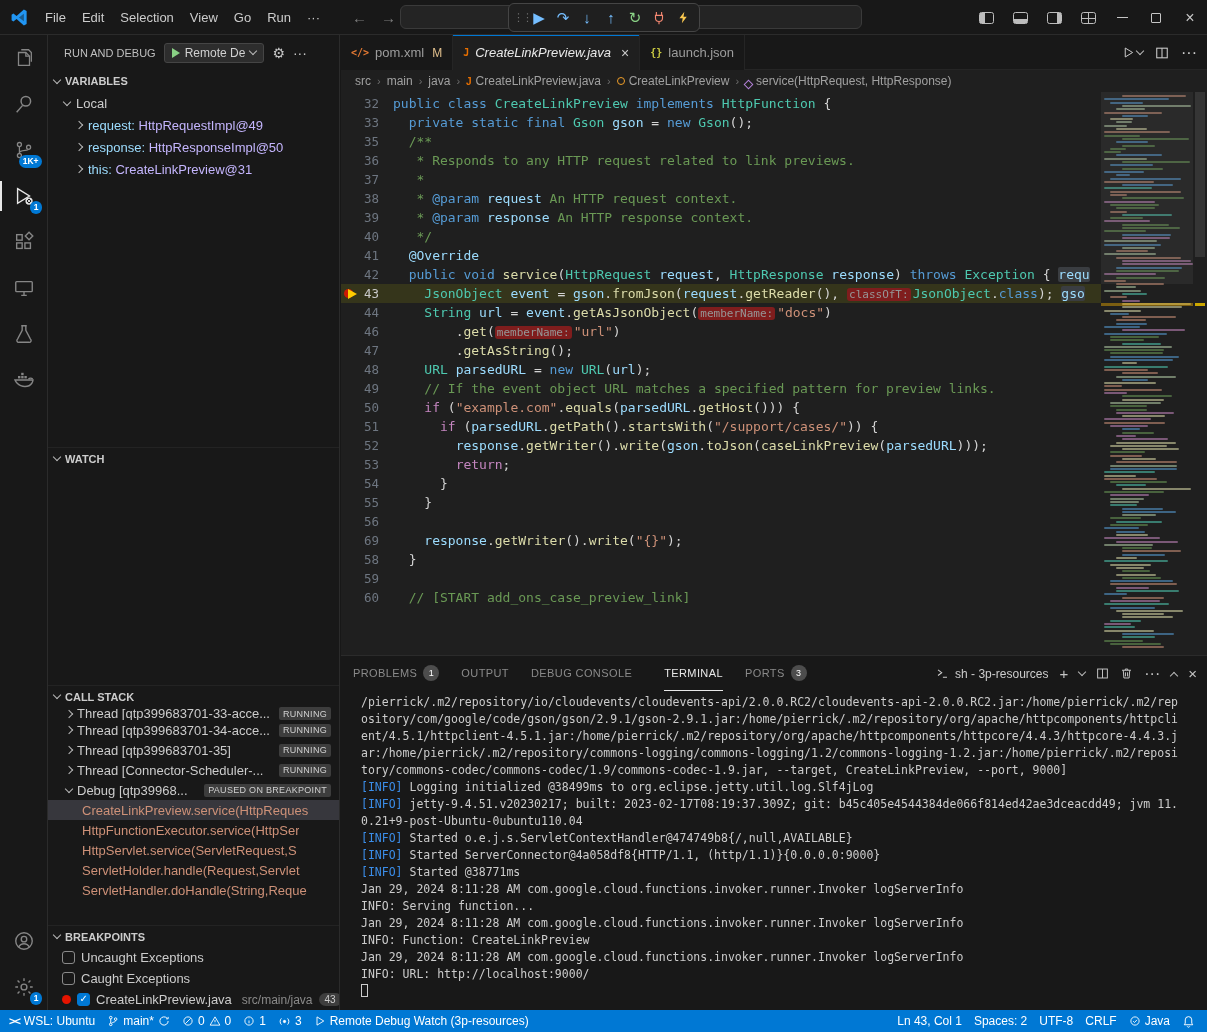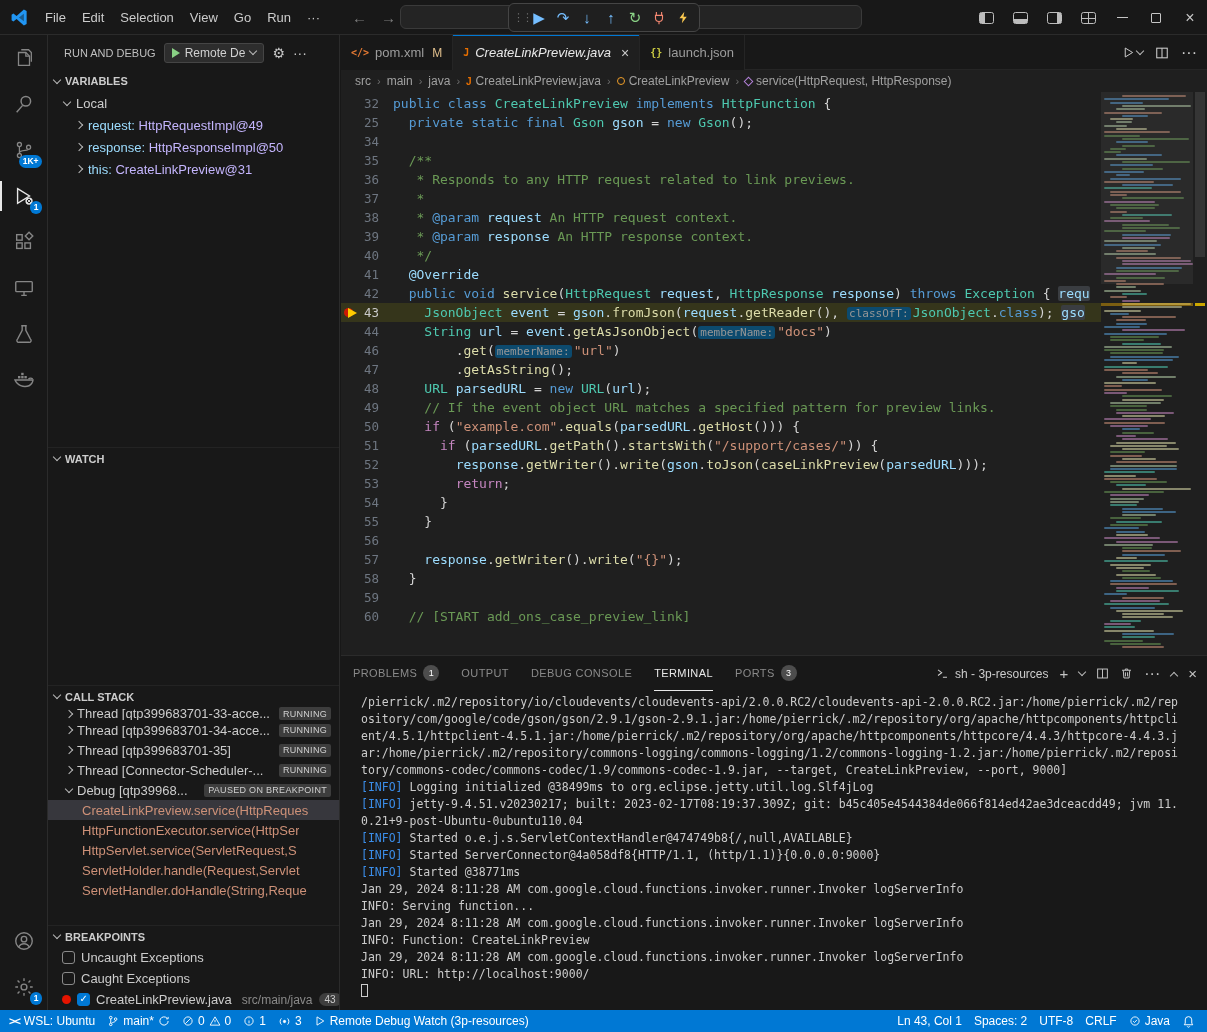--- a/index.html
+++ b/index.html
@@ -103,36 +103,36 @@
   .cl.hl { background:rgba(255,255,0,0.10); }
   .gut { width:52px; padding-right:14px; text-align:right; color:#6e7681; flex:none; position:relative; font-size:12.5px; }
   .cl.hl .gut { color:#c9c9c9; }
   .garrow { position:absolute; left:7px; top:4.5px; width:0; height:0;
             border-left:9px solid #ffcc00; border-top:5.5px solid transparent; border-bottom:5.5px solid transparent; }
   .gdot { position:absolute; left:3px; top:5px; width:9px; height:9px; border-radius:50%; background:#e51400; opacity:.85; }
   .ctx { flex:1; overflow:hidden; color:#d4d4d4; }
   .tk-k{color:#569cd6} .tk-c{color:#c586c0} .tk-t{color:#4ec9b0} .tk-f{color:#dcdcaa}
   .tk-v{color:#9cdcfe} .tk-s{color:#ce9178} .tk-m{color:#6a9955} .tk-d{color:#569cd6}
   .tk-p{color:#9cdcfe} .tk-a{color:#9cdcfe} .tk-x{color:#d4d4d4}
-  .tk-i{color:#969696;background:#0c4a6e;border-radius:3px;font-size:11px;padding:0 2px;margin:0 2px 0 0;}
+  .tk-i{color:#969696;background:#7f1d1d;border-radius:3px;font-size:11px;padding:0 2px;margin:0 2px 0 0;}
   .tk-b{color:#9cdcfe;background:#3a3d41;border-radius:2px;}
   #minimap { position:absolute; right:14px; top:0; bottom:0; width:92px; background:#1f1f1f; overflow:hidden; }
   .mmrow { position:absolute; height:2px; border-radius:1px; opacity:.55; }
   #mmslider { position:absolute; left:0; right:0; top:0px; height:192px; background:rgba(121,121,121,0.12); }
   #mmline { position:absolute; left:0; right:0; top:211px; height:2.5px; background:rgba(234,170,0,0.45); }
   #edscroll { position:absolute; right:0; top:0; bottom:0; width:14px; }
   #edthumb { position:absolute; left:2px; right:2px; top:0; height:165px; background:rgba(121,121,121,0.25); }
   #edmark { position:absolute; left:2px; right:2px; top:211px; height:3px; background:#cca700; }
 
   
   #panel { position:absolute; left:341px; right:0; top:655px; bottom:22px; background:#181818; border-top:1px solid #2b2b2b; }
   #ptabs { height:35px; display:flex; align-items:center; padding:0 12px; position:relative; }
   .ptab { font-size:11px; letter-spacing:.4px; color:#8a8a8a; margin-right:22px; height:35px;
           display:flex; align-items:center; gap:6px; border-bottom:1px solid transparent; }
-  .ptab.active { color:#e7e7e7; border-bottom-color:#e7e7e7; }
+  .ptab.active { color:#e7e7e7; border-bottom-color:#e7e7e7;margin-left:10px; }
   .pbadge { background:#4d4d4d; color:#fff; font-size:9px; min-width:16px; height:16px; border-radius:8px;
             display:flex; align-items:center; justify-content:center; padding:0 3px; }
   #pctrl { position:absolute; right:10px; top:0; height:35px; display:flex; align-items:center; gap:11px; color:#c5c5c5; }
   #ptermsel { display:flex; align-items:center; gap:6px; font-size:12px; color:#cccccc; }
   #term { position:absolute; left:20px; right:16px; top:38px; bottom:2px; overflow:hidden;
           font-family:"DejaVu Sans Mono",monospace; font-size:11.5px; line-height:17px; white-space:pre; color:#cccccc; }
   .tinfo { color:#3b8eea; }
   .cur { display:inline-block; width:7px; height:13px; border:1px solid #cccccc; vertical-align:-2px; }
 
   
@@ -479,33 +479,30 @@
    <span style="display:flex;align-items:center">src</span>
         <span class="csep">›</span>
    <span style="display:flex;align-items:center">main</span>
         <span class="csep">›</span>
    <span style="display:flex;align-items:center">java</span>
         <span class="csep">›</span>
    <span style="display:flex;align-items:center"><span class="ci ci-java">J</span>CreateLinkPreview.java</span>
         <span class="csep">›</span>
    <span style="display:flex;align-items:center"><span class="ci ci-class"></span>CreateLinkPreview</span>
         <span class="csep">›</span>
-   <span style="display:flex;align-items:center"><span class="ci ci-method"></span>service(HttpRequest, HttpResponse)</span>
+   <span style="display:flex;align-items:flex-end"><span class="ci ci-method"></span>service(HttpRequest, HttpResponse)</span>
       </div>
     <div id="codewrap">
       <div id="codelines">
           <div class="cl">
     <span class="gut">32</span>
     <span class="ctx"><span class="tk-k">public </span><span class="tk-k">class </span><span class="tk-t">CreateLinkPreview </span><span class="tk-k">implements </span><span class="tk-t">HttpFunction </span><span class="tk-x">{</span></span></div>
           <div class="cl">
-    <span class="gut">25</span>
+    <span class="gut">33</span>
     <span class="ctx">  <span class="tk-k">private </span><span class="tk-k">static </span><span class="tk-k">final </span><span class="tk-t">Gson </span><span class="tk-v">gson </span><span class="tk-x">= </span><span class="tk-k">new </span><span class="tk-t">Gson</span><span class="tk-x">();</span></span></div>
-          <div class="cl">
-    <span class="gut">34</span>
-    <span class="ctx"></span></div>
           <div class="cl">
     <span class="gut">35</span>
     <span class="ctx">  <span class="tk-m">/**</span></span></div>
           <div class="cl">
     <span class="gut">36</span>
     <span class="ctx">  <span class="tk-m"> * Responds to any HTTP request related to link previews.</span></span></div>
           <div class="cl">
     <span class="gut">37</span>
     <span class="ctx">  <span class="tk-m"> *</span></span></div>
           <div class="cl">
@@ -556,21 +553,21 @@
           <div class="cl">
     <span class="gut">54</span>
     <span class="ctx">      <span class="tk-x">}</span></span></div>
           <div class="cl">
     <span class="gut">55</span>
     <span class="ctx">    <span class="tk-x">}</span></span></div>
           <div class="cl">
     <span class="gut">56</span>
     <span class="ctx"></span></div>
           <div class="cl">
-    <span class="gut">57</span>
+    <span class="gut">69</span>
     <span class="ctx">    <span class="tk-v">response</span><span class="tk-x">.</span><span class="tk-f">getWriter</span><span class="tk-x">().</span><span class="tk-f">write</span><span class="tk-x">(</span><span class="tk-s">"{}"</span><span class="tk-x">);</span></span></div>
           <div class="cl">
     <span class="gut">58</span>
     <span class="ctx">  <span class="tk-x">}</span></span></div>
           <div class="cl">
     <span class="gut">59</span>
     <span class="ctx"></span></div>
           <div class="cl">
     <span class="gut">60</span>
     <span class="ctx">  <span class="tk-m">// [START add_ons_case_preview_link]</span></span></div>

